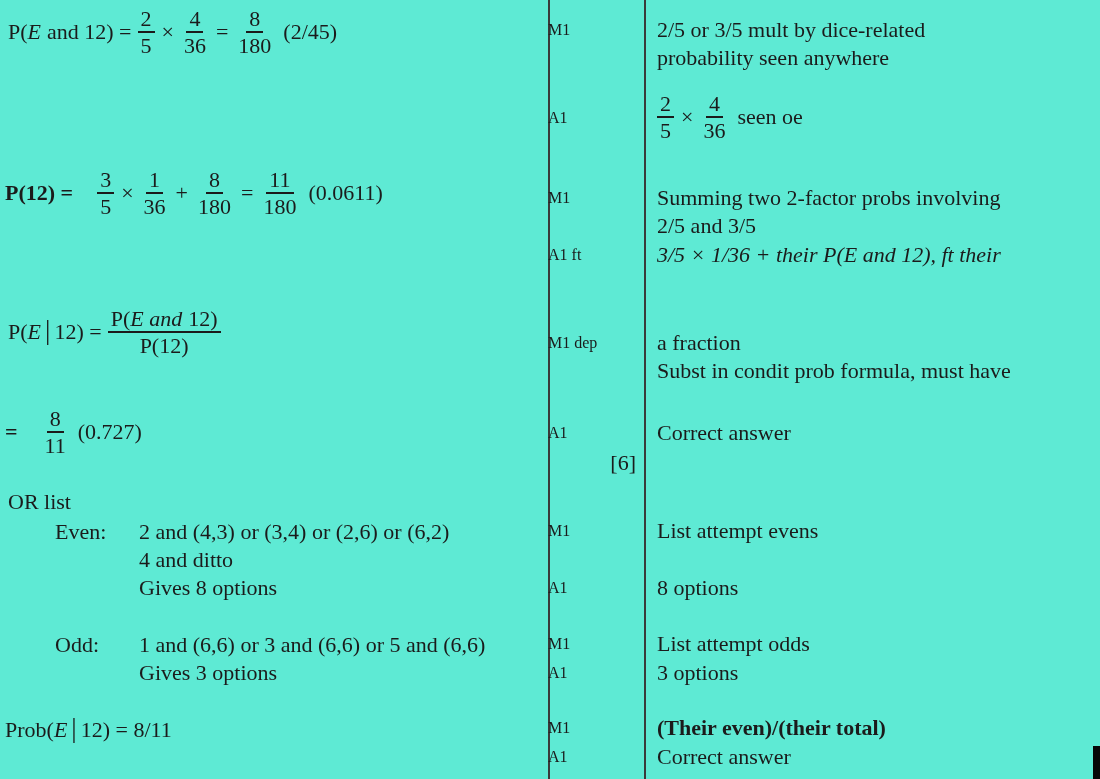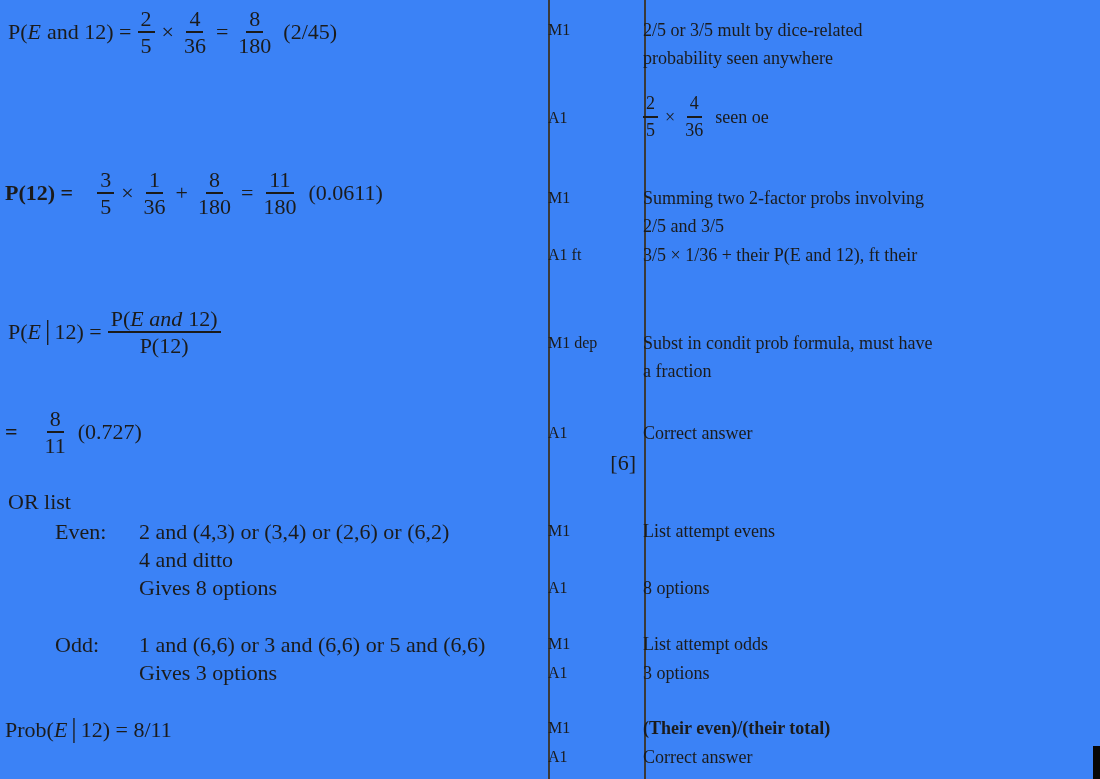--- a/index.html
+++ b/index.html
@@ -3,21 +3,21 @@
 <meta charset="utf-8">
 <style>
   html, body { margin:0; padding:0; }
   body {
     width:1100px; height:779px;
     background:#ffffff;
     font-family:"Liberation Serif", serif;
     color:#1b1b1b;
     overflow:hidden;
   }
-  .page { position:relative; width:1100px; height:779px; background:#3b82f6; }
+  .page { position:relative; width:1100px; height:779px; background:#5eead4; }
 
   .divider { position:absolute; top:0; height:779px; width:2px; background:#3a3a3a; }
   .d1 { left:548px; }
   .d2 { left:644px; }
 
   .block { position:absolute; font-size:22px; line-height:28px; white-space:nowrap; }
   .eq { display:flex; align-items:center; }
 
   .frac { display:inline-flex; flex-direction:column; align-items:center; line-height:25px; }
   .frac .num { display:block; border-bottom:2px solid #1b1b1b; padding:0 3px; text-align:center; }
@@ -29,21 +29,21 @@
   .iv   { font-style:italic; }
   .gapL { margin-left:6px; }
   .gapR { margin-right:6px; }
   .cbar { font-size:27px; margin:0 4px; position:relative; top:-2px; }
 
   .listwrap { display:flex; white-space:nowrap; }
   .listlabel { flex:0 0 84px;margin-left:47px; }
 
   .mark-code { position:absolute; left:548px; font-size:16px; line-height:28px; white-space:nowrap; }
   .total     { position:absolute; left:560px; width:76px; text-align:right; font-size:22px; line-height:28px; }
-  .desc      { position:absolute; left:643px; font-size:18px; line-height:28px; width:436px; }
+  .desc      { position:absolute; left:657px; font-size:22px; line-height:28px; width:436px; }
 
   .cursor-bar { position:absolute; left:1093px; top:746px; width:7px; height:33px; background:#070707; }
 </style>
 </head>
 <body>
 
 <div class="page">
 
   <div class="divider d1"></div>
   <div class="divider d2"></div>
@@ -169,27 +169,27 @@
         <span class="den">36</span>
       </span>
     <span class="tail">seen oe</span>
   </div>
 
   <div class="desc" style="top:184px;">
     <div>Summing two 2-factor probs involving</div>
     <div>2/5 and 3/5</div>
   </div>
 
-  <div class="desc" style="top:241px;">
+  <div class="desc" style="top:241px;font-style:italic;">
     <div>3/5 × 1/36 + their P(E and 12), ft their</div>
   </div>
 
   <div class="desc" style="top:329px;">
+    <div>a fraction</div>
     <div>Subst in condit prob formula, must have</div>
-    <div>a fraction</div>
   </div>
 
   <div class="desc" style="top:419px;">
     <div>Correct answer</div>
   </div>
 
   <div class="desc" style="top:517px;">
     <div>List attempt evens</div>
   </div>
 

